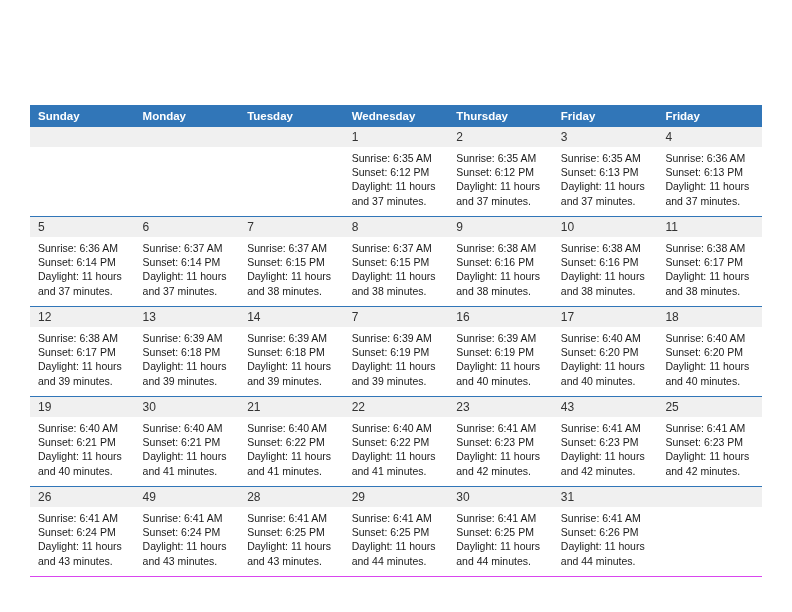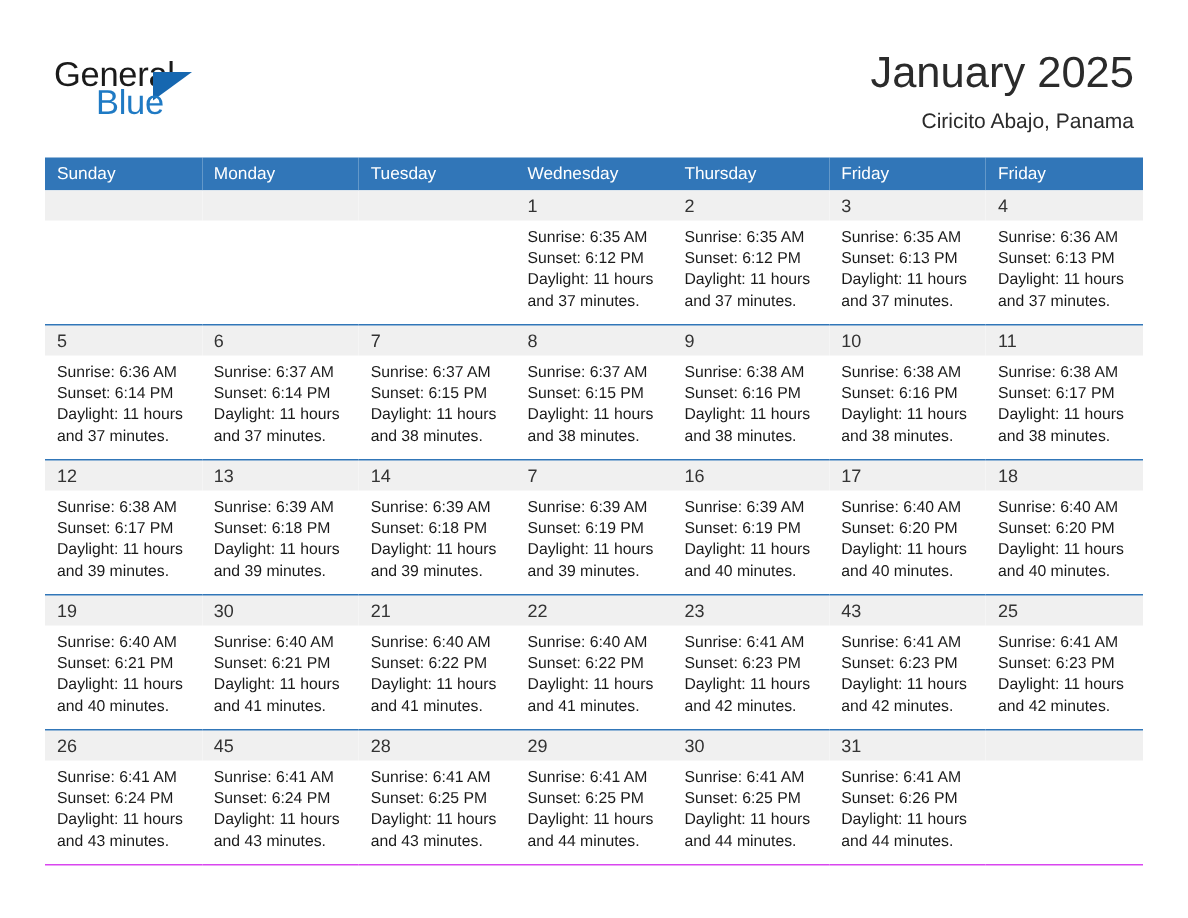--- a/index.html
+++ b/index.html
@@ -90,21 +90,21 @@
     left: 30px;
     top: 105px;
     width: 732px;
     border-collapse: collapse;
     table-layout: fixed;
   }
   .cal th {
     background: #3176b8;
     color: #ffffff;
     font-size: 11.5px;
-    font-weight: normal;
+    font-weight: bold;
     text-align: left;
     padding: 5px 0 5px 8px;
     height: 11px;
     border: none;
   }
   .cal td {
     vertical-align: top;
     padding: 0;
     border: none;
     border-bottom: 1px solid #3176b8;
@@ -135,34 +135,20 @@
   .cell-body div {
     white-space: nowrap;
   }
   td.blank .cell-body { visibility: hidden; }
 </style>
 </head>
 <body>
 
 <div class="page">
 
-  <div class="top">
-
-    <div class="logo">
-      <span class="logo-general">General</span>
-      <span class="logo-tri"></span>
-      <span class="logo-blue">Blue</span>
-    </div>
-
-    <div class="title-wrap">
-      <div class="cal-title">January 2025</div>
-      <div class="cal-sub">Ciricito Abajo, Panama</div>
-    </div>
-
-  </div>
 
   <table class="cal">
     <thead>
       <tr>
         <th>Sunday</th>
         <th>Monday</th>
         <th>Tuesday</th>
         <th>Wednesday</th>
         <th>Thursday</th>
         <th>Friday</th>
@@ -434,21 +420,21 @@
           <td>
             <div class="daynum">26</div>
             <div class="cell-body">
               <div>Sunrise: 6:41 AM</div>
               <div>Sunset: 6:24 PM</div>
               <div>Daylight: 11 hours</div>
               <div>and 43 minutes.</div>
             </div>
           </td>
           <td>
-            <div class="daynum">45</div>
+            <div class="daynum">49</div>
             <div class="cell-body">
               <div>Sunrise: 6:41 AM</div>
               <div>Sunset: 6:24 PM</div>
               <div>Daylight: 11 hours</div>
               <div>and 43 minutes.</div>
             </div>
           </td>
           <td>
             <div class="daynum">28</div>
             <div class="cell-body">

